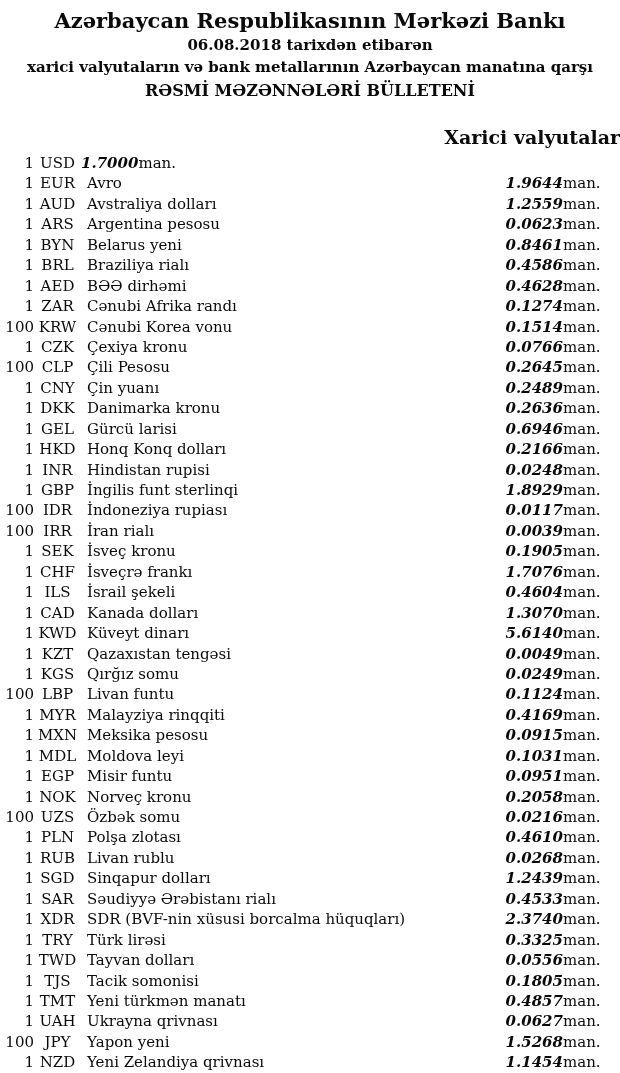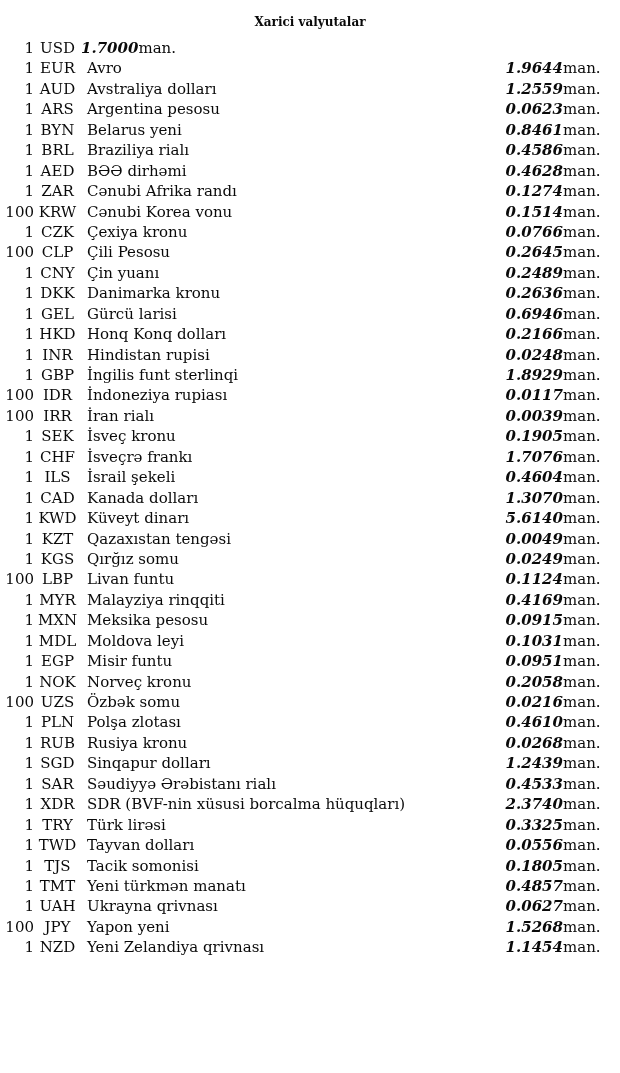--- a/index.html
+++ b/index.html
@@ -38,23 +38,23 @@
     line-height: 17px;
     font-weight: bold;
   }
   .hline4 {
     margin-top: 6px;
     font-size: 16px;
     line-height: 17px;
     font-weight: bold;
   }
   .section-title {
-    margin-top: 14px;
-    text-align: center;
-    font-size: 12px;
+    margin-top: 30px;
+    text-align: right;
+    font-size: 19px;
     line-height: 17px;
     font-weight: bold;
   }
   .rates-table {
     margin-top: 7px;
   }
   .row {
     display: flex;
     align-items: baseline;
     height: 20.45px;
@@ -90,20 +90,26 @@
     width: 37px;
     margin-left: 0;
     flex: 0 0 auto;
     text-align: left;
   }
 </style>
 </head>
 <body>
 
 <div class="page">
+  <div class="header">
+    <div class="bank-title">Azərbaycan Respublikasının Mərkəzi Bankı</div>
+    <div class="hline2">06.08.2018 tarixdən etibarən</div>
+    <div class="hline3">xarici valyutaların və bank metallarının Azərbaycan manatına qarşı</div>
+    <div class="hline4">RƏSMİ MƏZƏNNƏLƏRİ BÜLLETENİ</div>
+  </div>
 
   <div class="section-title">Xarici valyutalar</div>
 
   <div class="rates-table" id="rates-table">
       <div class="row">
     <span class="qty">1</span>
     <span class="code">USD</span>
     <span class="rate">1.7000</span>
     <span class="unit">man.</span>
   </div>
@@ -334,21 +340,21 @@
       <div class="row">
     <span class="qty">1</span>
     <span class="code">PLN</span>
     <span class="name">Polşa zlotası</span>
     <span class="rate">0.4610</span>
     <span class="unit">man.</span>
   </div>
       <div class="row">
     <span class="qty">1</span>
     <span class="code">RUB</span>
-    <span class="name">Rusiya kronu</span>
+    <span class="name">Livan rublu</span>
     <span class="rate">0.0268</span>
     <span class="unit">man.</span>
   </div>
       <div class="row">
     <span class="qty">1</span>
     <span class="code">SGD</span>
     <span class="name">Sinqapur dolları</span>
     <span class="rate">1.2439</span>
     <span class="unit">man.</span>
   </div>

